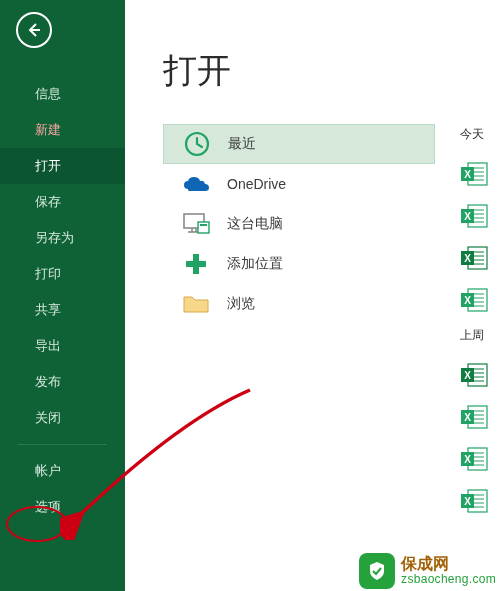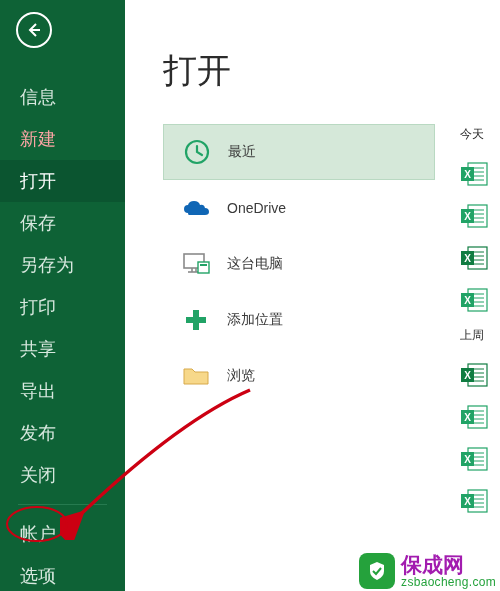--- a/index.html
+++ b/index.html
@@ -1,45 +1,45 @@
 <!DOCTYPE html>
 <html><head>
   <meta charset="utf-8">
   <style>
     * { margin: 0; padding: 0; box-sizing: border-box; }
     body { font-family: "Microsoft YaHei", "Segoe UI", sans-serif; width: 500px; height: 591px; overflow: hidden; position: relative; background: #fff; }
     
     .sidebar { width: 125px; height: 591px; background: #0e6236; float: left; color: #fff; padding-top: 12px; }
     .back-btn { width: 36px; height: 36px; border: 2px solid #fff; border-radius: 50%; margin-left: 16px; margin-bottom: 28px; display: flex; align-items: center; justify-content: center; cursor: pointer; }
-    .nav-item { padding: 9px 20px; font-size: 18px; color: #d8e8df; cursor: pointer; }
+    .nav-item { padding: 9px 35px; font-size: 13px; color: #d8e8df; cursor: pointer; }
     .nav-item.active { background: #0b5530; color: #fff; }
     .nav-item.bold { color: #fca5a5; }
     .nav-divider { height: 1px; background: #267a4f; margin: 8px 18px; }
     
     .main { margin-left: 125px; padding: 48px 0 0 38px; height: 591px; }
     .page-title { font-size: 34px; font-weight: 300; color: #2b2b2b; margin-bottom: 30px; }
     
     .source-list { width: 272px; }
-    .source-item { display: flex; align-items: center; height: 56px; padding-left: 18px; cursor: pointer; }
+    .source-item { display: flex; align-items: center; height: 40px; padding-left: 18px; cursor: pointer; }
     .source-item.selected { background: #d5e8d9; border: 1px solid #b9d9c2; }
     .source-icon { width: 30px; height: 30px; display: flex; align-items: center; justify-content: center; margin-right: 16px; }
     .source-label { font-size: 14px; color: #3b3b3b; }
     
     .right-col { position: absolute; left: 460px; top: 126px; width: 40px; }
     .group-head { font-size: 12px; color: #2b2b2b; margin-bottom: 10px; white-space: nowrap; }
     .file-row { height: 42px; display: flex; align-items: center; }
     .file-icon { width: 28px; height: 24px; }
     
     .annotation-arrow { position: absolute; left: 60px; top: 380px; pointer-events: none; }
     .annotation-ellipse { position: absolute; left: 6px; top: 506px; width: 62px; height: 36px; border: 2px solid #cc0012; border-radius: 50%; pointer-events: none; }
     
     .watermark { position: absolute; right: 0; bottom: 0; display: flex; align-items: center; background: rgba(255,255,255,0.75); padding: 2px 4px; }
     .wm-badge { background: #25a23c; width: 36px; height: 36px; border-radius: 8px; display: flex; align-items: center; justify-content: center; margin-right: 6px; }
     .wm-text { display: flex; flex-direction: column; }
-    .wm-main { font-size: 21px; font-weight: bold; color: #a21caf; line-height: 1; }
+    .wm-main { font-size: 16px; font-weight: bold; color: #a16207; line-height: 1; }
     .wm-sub { font-size: 12px; color: #25a23c; letter-spacing: 0.3px; }
   </style>
 </head>
 <body>
 
 <div class="sidebar">
   <div class="back-btn">
     <svg width="18" height="18" viewBox="0 0 18 18">
         <path d="M11 3 L5 9 L11 15" stroke="#fff" stroke-width="2" fill="none"></path>
         <line x1="5" y1="9" x2="15" y2="9" stroke="#fff" stroke-width="2"></line>

